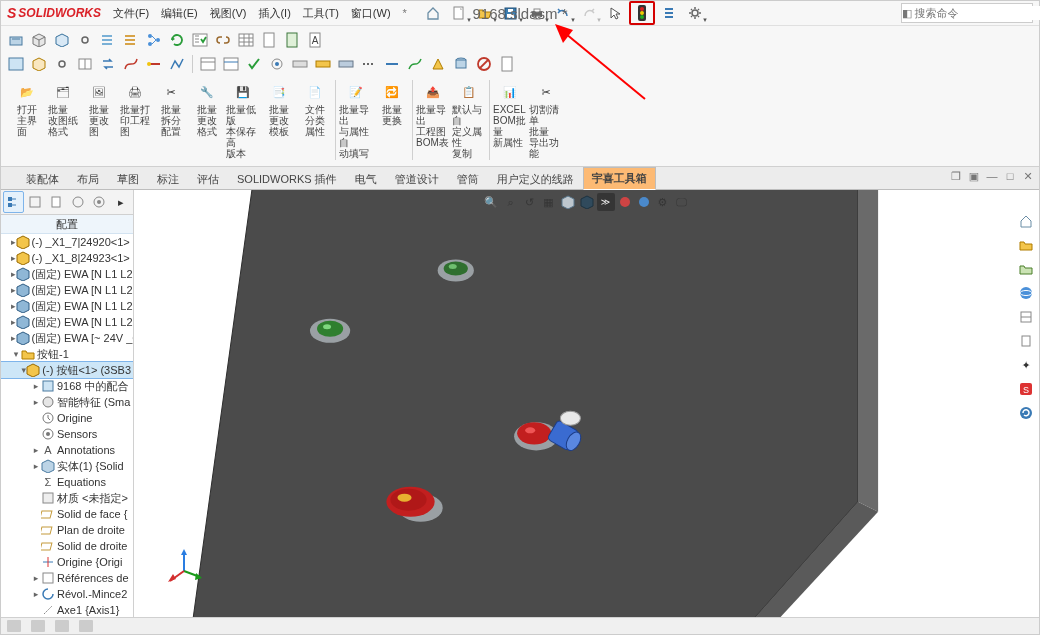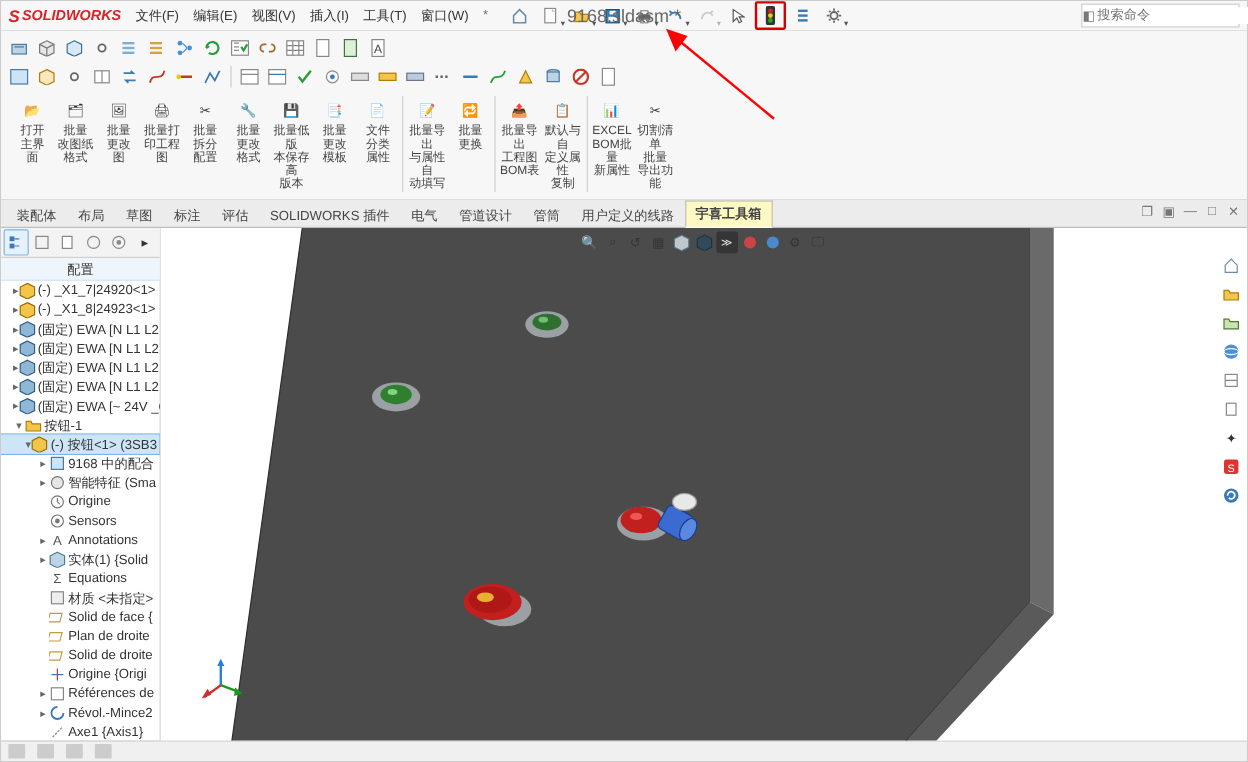--- a/index.html
+++ b/index.html
@@ -21,26 +21,26 @@
 
 .toolbars{background:#f7f7f7;border-bottom:1px solid #d0d0d0;padding:2px 4px 0 4px}
 .tb-row{display:flex;align-items:center;height:24px;gap:1px}
 .tb-btn{width:20px;height:20px;display:flex;align-items:center;justify-content:center;border:1px solid transparent;border-radius:2px;cursor:pointer}
 .tb-sep{width:1px;height:18px;background:#ccc;margin:0 3px}
 .tb-btn svg{display:block}
 
 .ribbon{display:flex;align-items:flex-start;padding:2px 4px 4px 4px;gap:0;background:#f7f7f7}
 .rib-btn{display:flex;flex-direction:column;align-items:center;width:34px;padding:2px 0;cursor:pointer;border:1px solid transparent;border-radius:2px}
 .rib-ico{width:22px;height:22px;display:flex;align-items:center;justify-content:center}
-.rib-lbl{font-size:10px;line-height:11px;text-align:center;white-space:pre-line;margin-top:1px;color:#444}
+.rib-lbl{font-size:10px;line-height:11px;text-align:left;white-space:pre-line;margin-top:1px;color:#444}
 .rib-sep{width:1px;align-self:stretch;background:#d0d0d0;margin:2px 2px}
 
-.tabstrip{height:22px;background:#ececec;display:flex;align-items:flex-end;border-bottom:1px solid #bdbdbd;padding-left:4px;position:relative}
+.tabstrip{height:22px;background:#ececec;display:flex;align-items:flex-end;border-bottom:1px solid #bdbdbd;padding-left:16px;position:relative}
 .tab{padding:3px 8px;font-size:11px;color:#444;cursor:pointer;border:1px solid transparent;border-bottom:none;margin-bottom:-1px}
-.tab.active{background:#fef9c3;border-color:#bdbdbd;border-bottom:1px solid #fff;font-weight:bold}
+.tab.active{background:#fdba74;border-color:#bdbdbd;border-bottom:1px solid #fff;font-weight:bold}
 .tabstrip .wctrl{position:absolute;right:4px;top:2px;display:flex;gap:4px}
 .wctrl span{width:14px;height:14px;display:flex;align-items:center;justify-content:center;color:#777;cursor:pointer;font-size:11px}
 
 .main{flex:1;display:flex;min-height:0}
 .side{width:132px;background:#fff;border-right:1px solid #d0d0d0;display:flex;flex-direction:column}
 .side-tabs{height:24px;display:flex;align-items:center;border-bottom:1px solid #d0d0d0;background:#f3f3f3;gap:1px;padding:0 2px}
 .side-tabs .stb{width:20px;height:20px;display:flex;align-items:center;justify-content:center;border:1px solid transparent;border-radius:2px;cursor:pointer}
 .side-tabs .stb.active{background:#e5f1fb;border-color:#7eb4ea}
 .side-hdr{height:18px;background:#eef5fb;border-bottom:1px solid #d3e3f1;display:flex;align-items:center;justify-content:center;font-size:11px;color:#333}
 .tree{flex:1;overflow:auto;font-size:11px}

